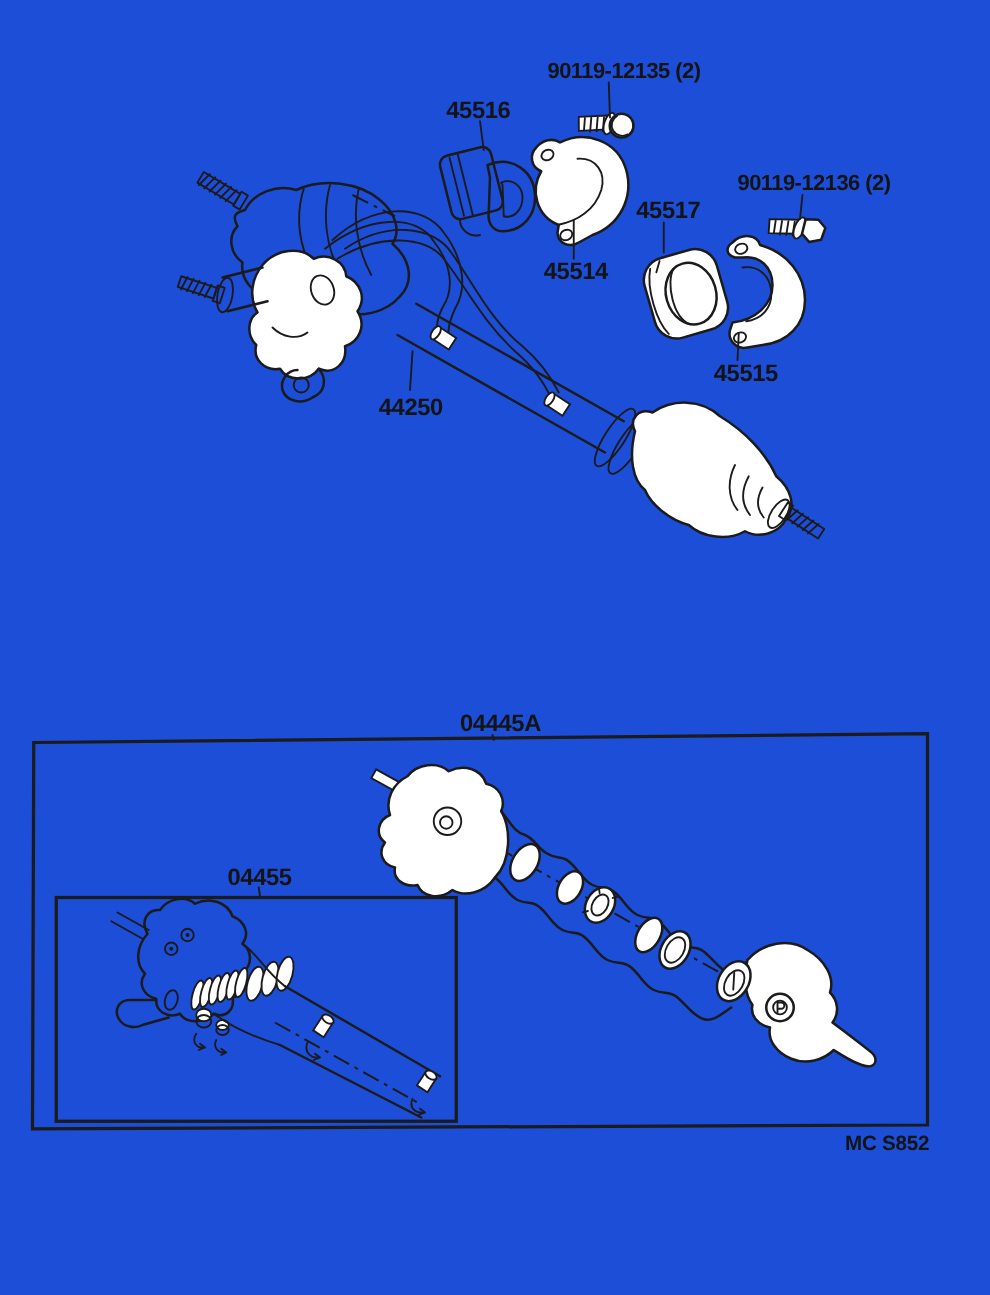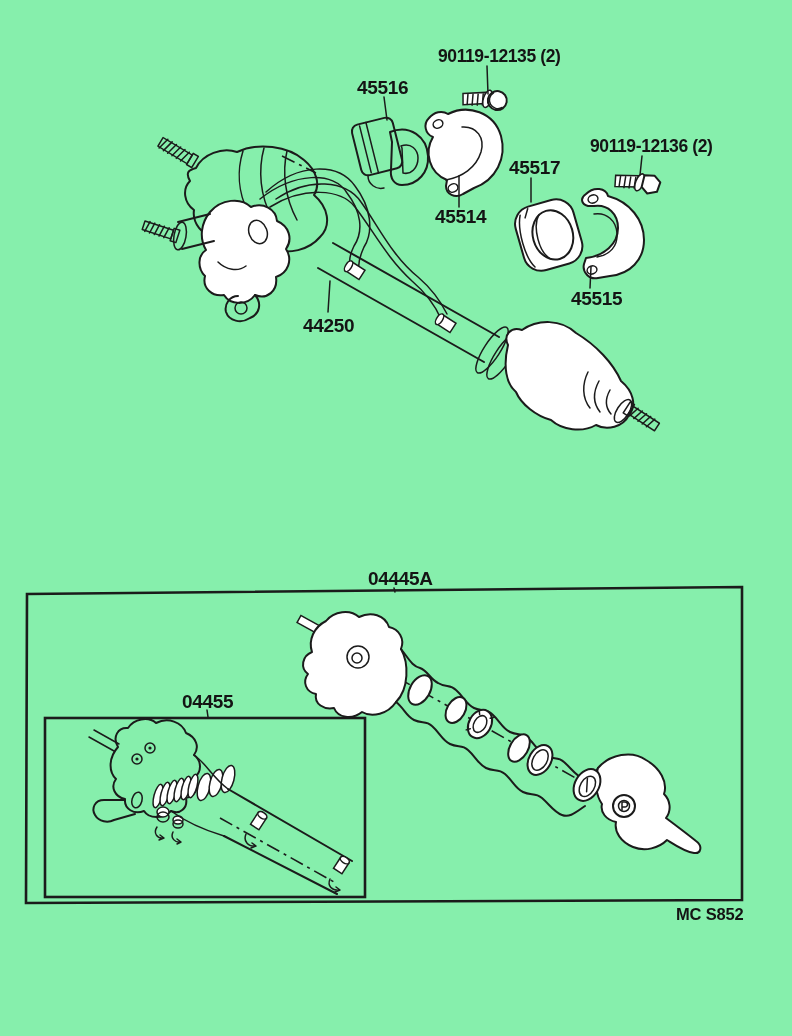--- a/index.html
+++ b/index.html
@@ -1,17 +1,17 @@
 <!DOCTYPE html>
 <html><head>
 <meta charset="utf-8">
 <style>
   html,body { margin:0; padding:0; background:#e8e8e8; }
   .page {
-    width:792px; height:1036px; background:#86efac; position:relative;
+    width:792px; height:1036px; background:#1d4ed8; position:relative;
     margin:0 auto; overflow:hidden;
   }
   svg { position:absolute; left:0; top:0; }
   .s   { fill:none; stroke:#1b1b1b; stroke-width:2;   stroke-linecap:round; stroke-linejoin:round; }
   .s15 { fill:none; stroke:#1b1b1b; stroke-width:1.5; stroke-linecap:round; stroke-linejoin:round; }
   .s25 { fill:none; stroke:#1b1b1b; stroke-width:2.6; stroke-linecap:square; stroke-linejoin:miter; }
   .fw  { fill:#ffffff; stroke:#1b1b1b; stroke-width:2; stroke-linecap:round; stroke-linejoin:round; }
   .fw15{ fill:#ffffff; stroke:#1b1b1b; stroke-width:1.5; }
   .dot { fill:#1b1b1b; stroke:none; }
   .dd  { fill:none; stroke:#1b1b1b; stroke-width:1.6; stroke-dasharray:14 5 3 5; }

